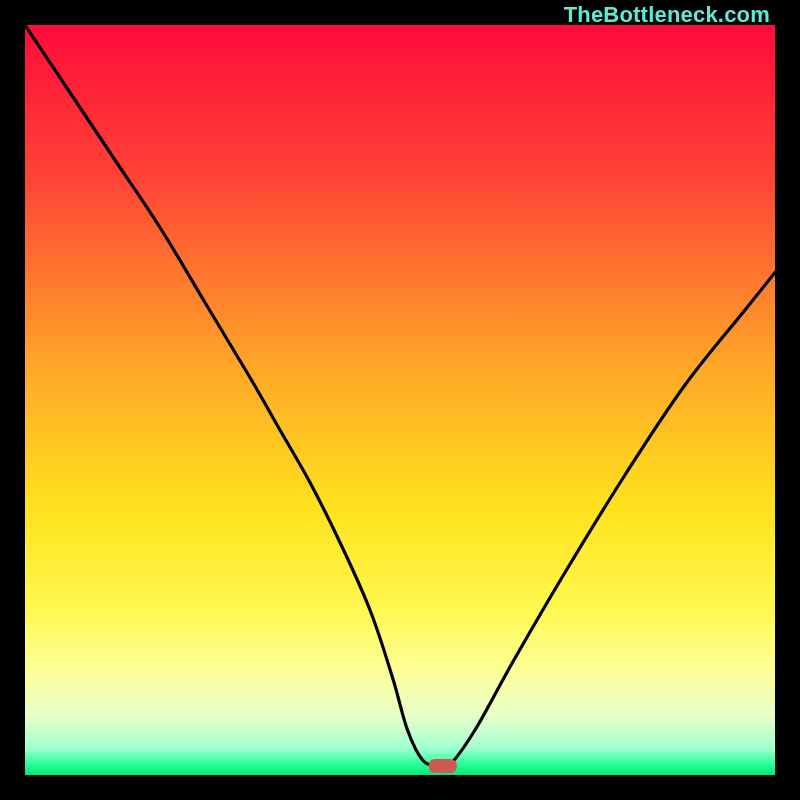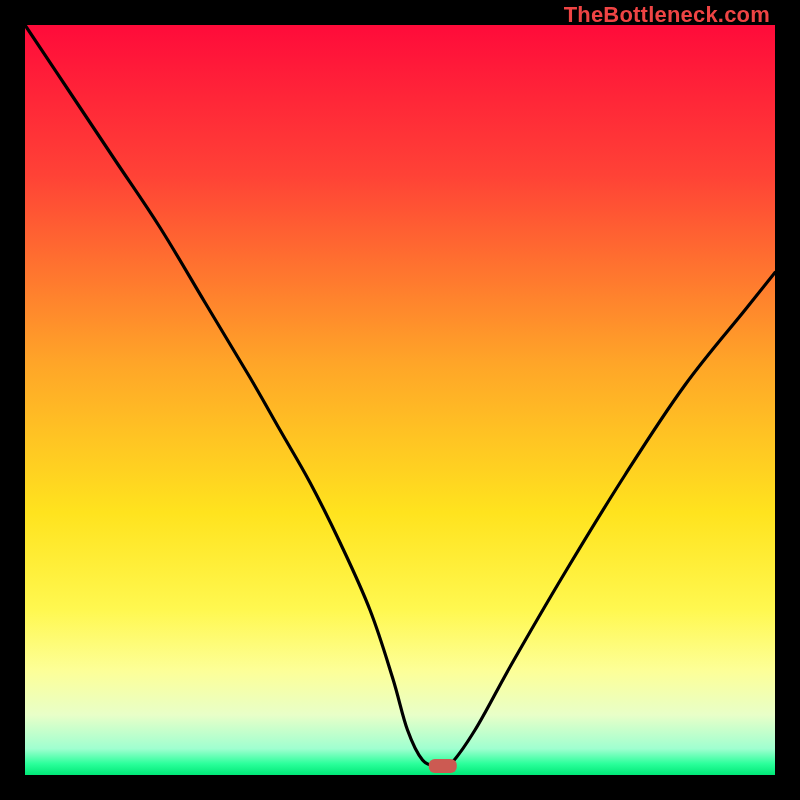--- a/index.html
+++ b/index.html
@@ -25,21 +25,21 @@
     top: 0;
     width: 750px;
     height: 750px;
   }
   .watermark {
     position: absolute;
     top: 2px;
     right: 30px;
     font-size: 22px;
     font-weight: 600;
-    color: #ef4444;
+    color: #5eead4;
     letter-spacing: 0.2px;
   }
 </style>
 </head>
 <body>
 
 <div class="frame">
   <svg class="plot" viewBox="0 0 750 750" preserveAspectRatio="none">
     <defs>
       <linearGradient id="bg" x1="0" y1="0" x2="0" y2="1">

